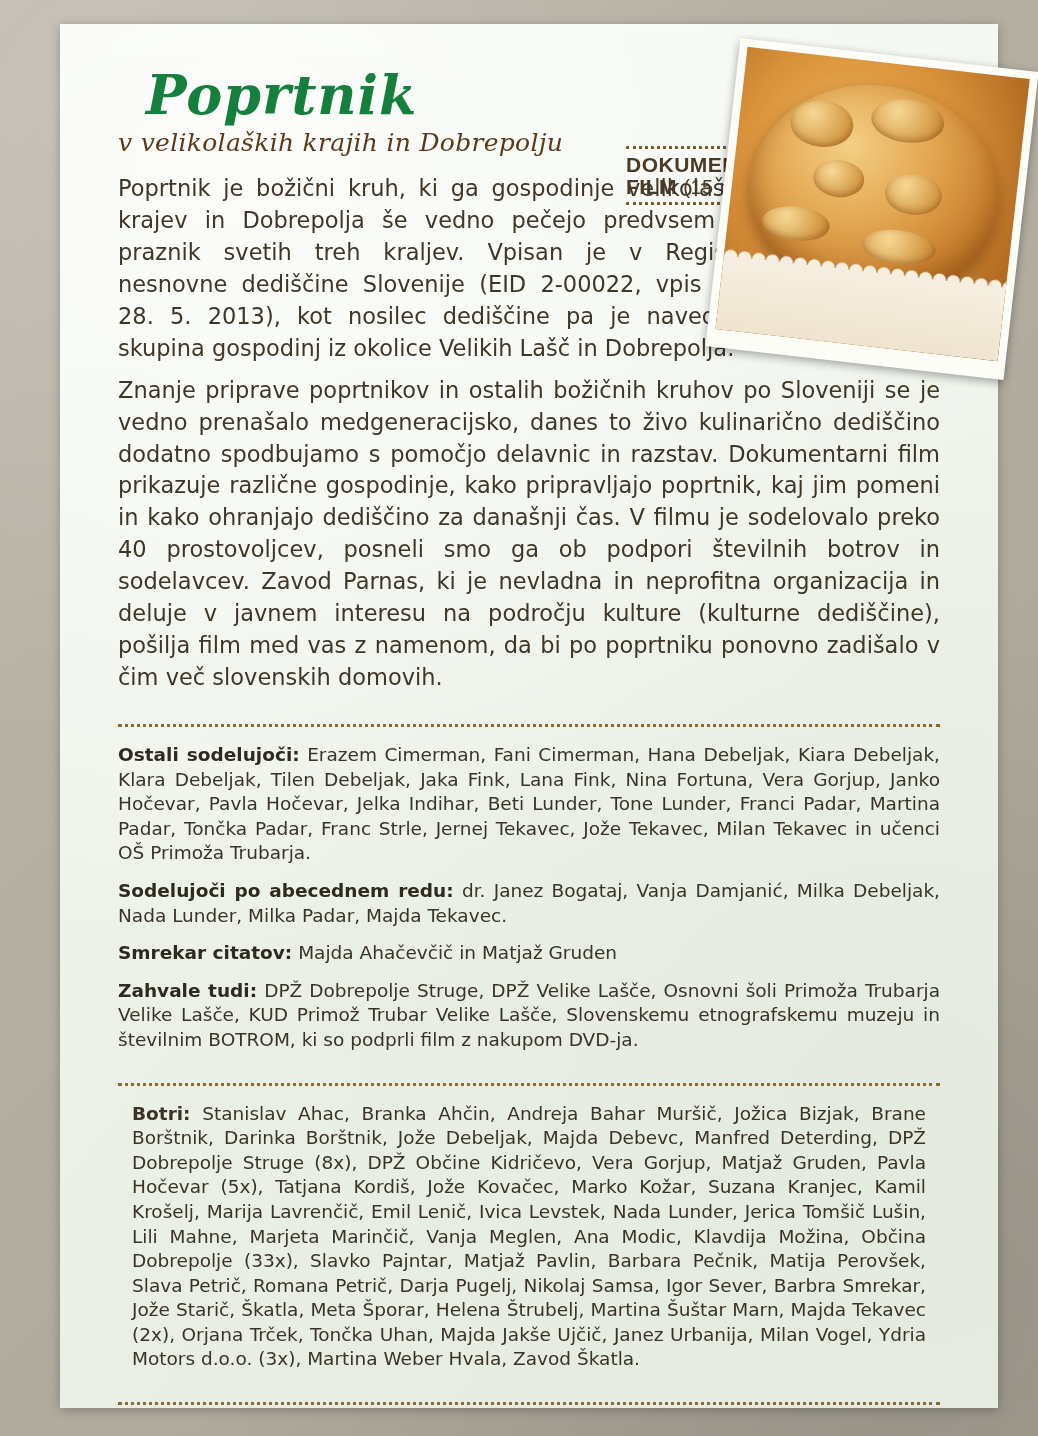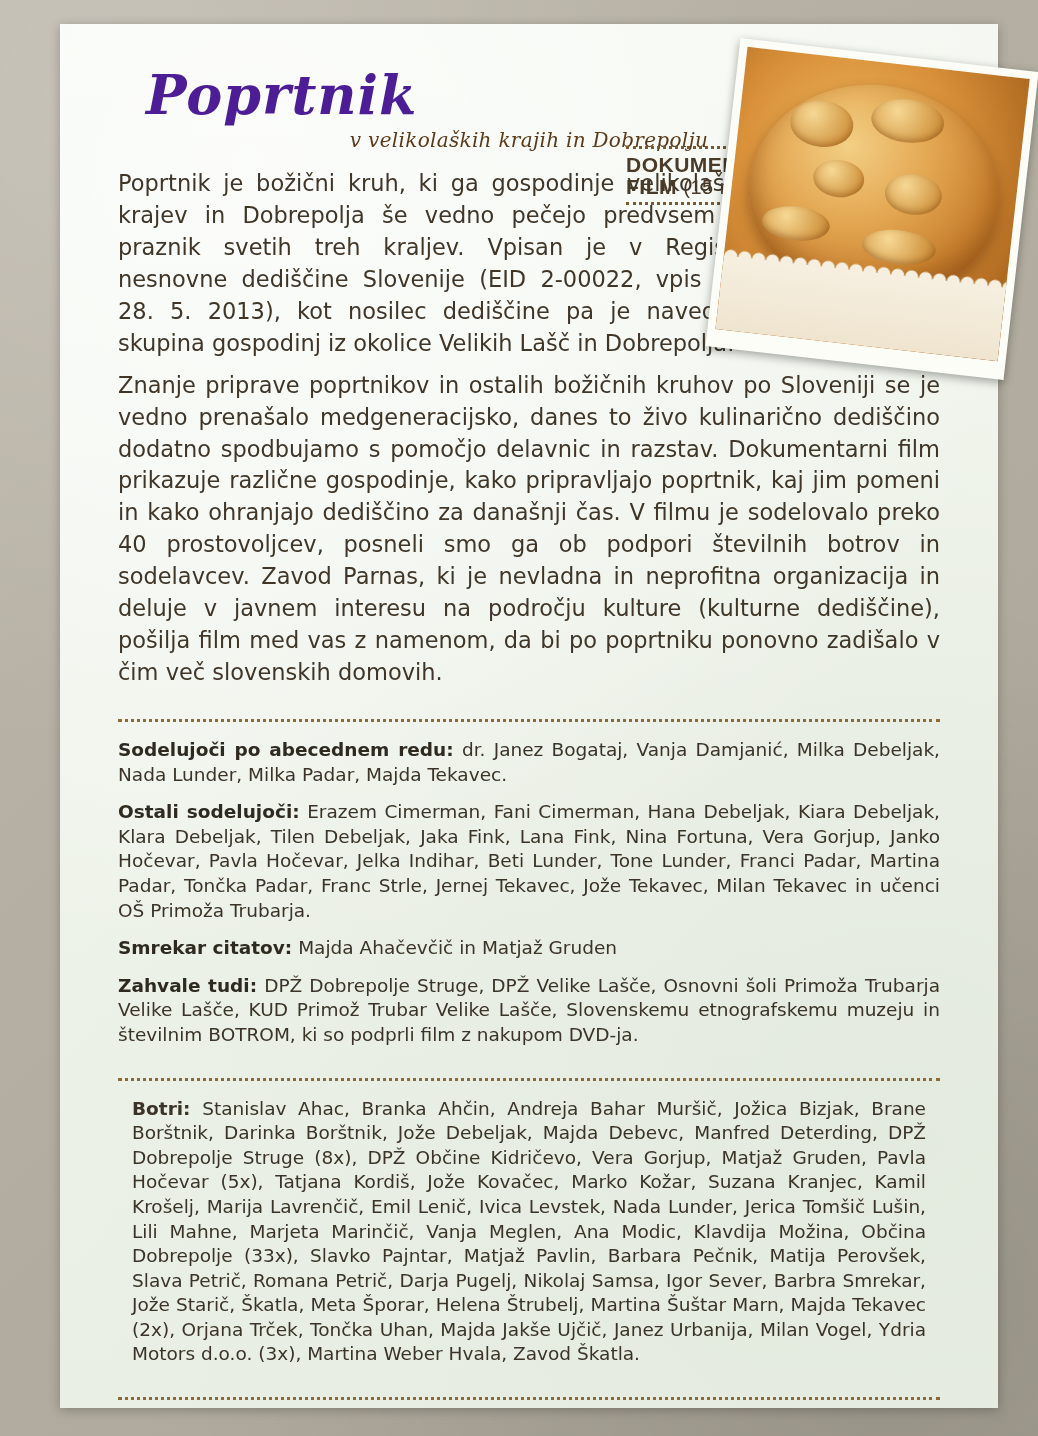--- a/index.html
+++ b/index.html
@@ -54,33 +54,32 @@
   
   .title-block {
     position: relative;
     z-index: 3;
   }
   .main-title {
     font-family: "DejaVu Serif", serif;
     font-size: 54px;
     font-weight: bold;
     font-style: italic;
-    color: #4c1d95;
+    color: #15803d;
     letter-spacing: 1px;
     line-height: 1;
     margin: 0 0 2px 28px;
   }
   .sub-title {
     font-family: "DejaVu Serif", serif;
-    font-size: 20px;
+    font-size: 25px;
     font-style: italic;
     color: #5b3a1a;
     margin: 6px 0 0 0;
     letter-spacing: 0.3px;
-    text-align: center;
   }
   .doc-badge {
     position: absolute;
     left: 508px;
     top: 78px;
     width: 215px;
     z-index: 4;
   }
   .dots-line {
     border-top: 3px dotted #7a5a2a;
@@ -245,24 +244,24 @@
       </div>
     </div>
 
     <p class="body-text para-1">Poprtnik je božični kruh, ki ga gospodinje velikolaških krajev in Dobrepolja še vedno pečejo predvsem za praznik svetih treh kraljev. Vpisan je v Register nesnovne dediščine Slovenije (EID 2-00022, vpis dne 28. 5. 2013), kot nosilec dediščine pa je navedena skupina gospodinj iz okolice Velikih Lašč in Dobrepolja.</p>
     <p class="body-text para-2">Znanje priprave poprtnikov in ostalih božičnih kruhov po Sloveniji se je vedno prenašalo medgeneracijsko, danes to živo kulinarično dediščino dodatno spodbujamo s pomočjo delavnic in razstav. Dokumentarni film prikazuje različne gospodinje, kako pripravljajo poprtnik, kaj jim pomeni in kako ohranjajo dediščino za današnji čas. V filmu je sodelovalo preko 40 prostovoljcev, posneli smo ga ob podpori številnih botrov in sodelavcev. Zavod Parnas, ki je nevladna in neprofitna organizacija in deluje v javnem interesu na področju kulture (kulturne dediščine), pošilja film med vas z namenom, da bi po poprtniku ponovno zadišalo v čim več slovenskih domovih.</p>
 
     <div class="divider"></div>
 
     <div class="credits">
       <p>
+        <b>Ostali sodelujoči:</b><span> Erazem Cimerman, Fani Cimerman, Hana Debeljak, Kiara Debeljak, Klara Debeljak, Tilen Debeljak, Jaka Fink, Lana Fink, Nina Fortuna, Vera Gorjup, Janko Hočevar, Pavla Hočevar, Jelka Indihar, Beti Lunder, Tone Lunder, Franci Padar, Martina Padar, Tončka Padar, Franc Strle, Jernej Tekavec, Jože Tekavec, Milan Tekavec in učenci OŠ Primoža Trubarja.</span>
+      </p>
+      <p>
         <b>Sodelujoči po abecednem redu:</b><span> dr. Janez Bogataj, Vanja Damjanić, Milka Debeljak, Nada Lunder, Milka Padar, Majda Tekavec.</span>
-      </p>
-      <p>
-        <b>Ostali sodelujoči:</b><span> Erazem Cimerman, Fani Cimerman, Hana Debeljak, Kiara Debeljak, Klara Debeljak, Tilen Debeljak, Jaka Fink, Lana Fink, Nina Fortuna, Vera Gorjup, Janko Hočevar, Pavla Hočevar, Jelka Indihar, Beti Lunder, Tone Lunder, Franci Padar, Martina Padar, Tončka Padar, Franc Strle, Jernej Tekavec, Jože Tekavec, Milan Tekavec in učenci OŠ Primoža Trubarja.</span>
       </p>
       <p>
         <b>Smrekar citatov:</b><span> Majda Ahačevčič in Matjaž Gruden</span>
       </p>
       <p>
         <b>Zahvale tudi:</b><span> DPŽ Dobrepolje Struge, DPŽ Velike Lašče, Osnovni šoli Primoža Trubarja Velike Lašče, KUD Primož Trubar Velike Lašče, Slovenskemu etnografskemu muzeju in številnim BOTROM, ki so podprli film z nakupom DVD-ja.</span>
       </p>
     </div>
 
     <div class="divider"></div>

